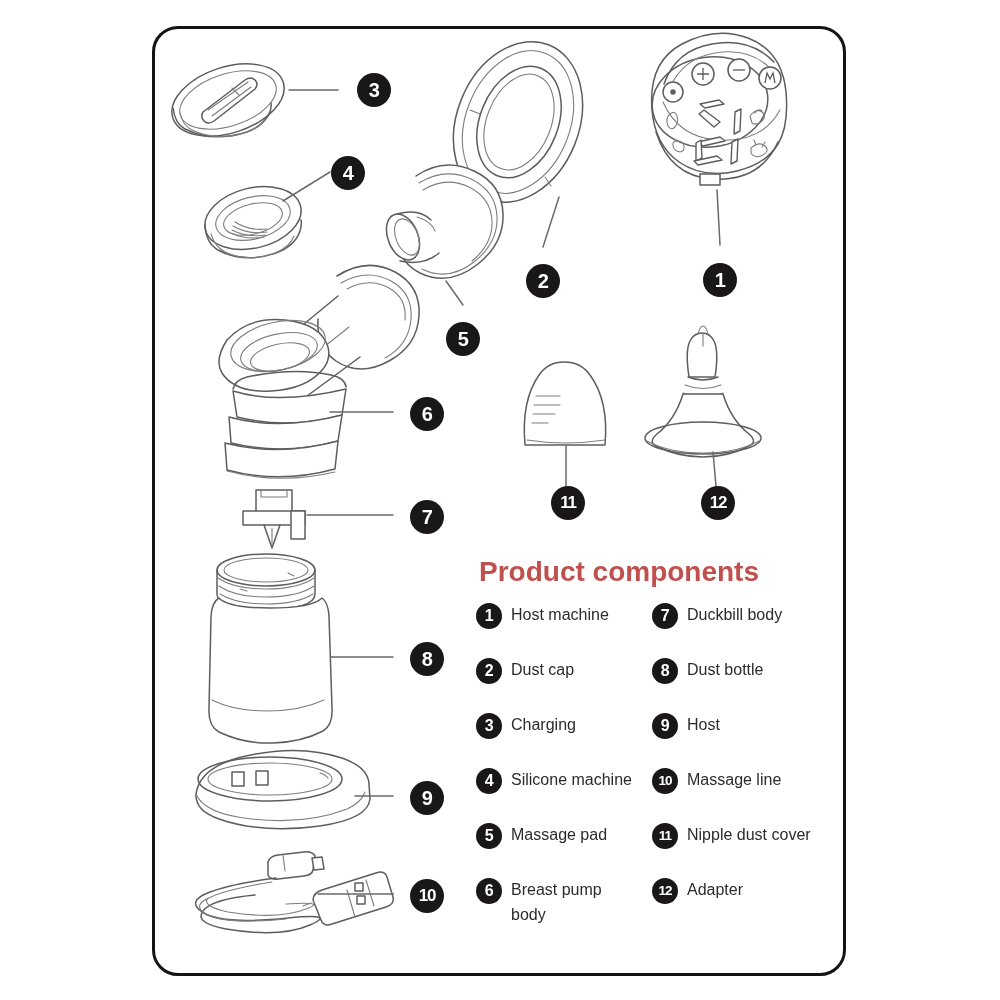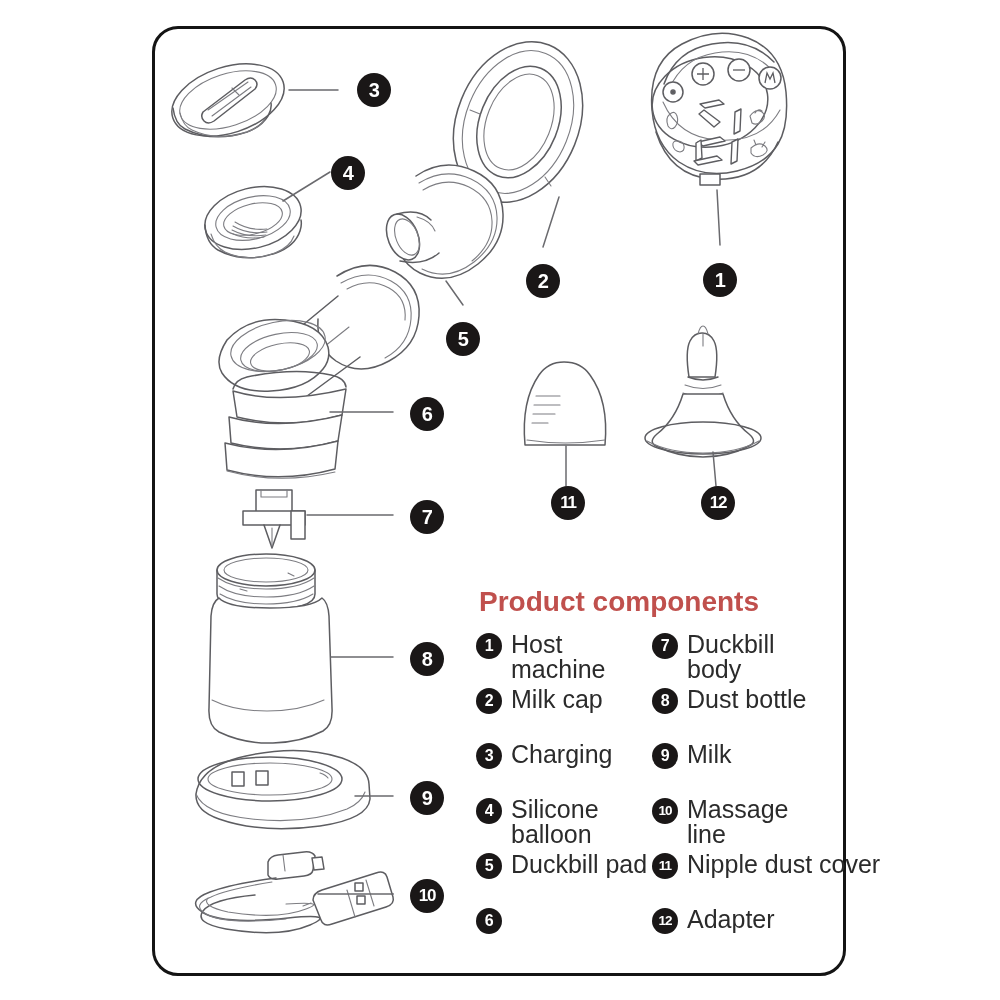--- a/index.html
+++ b/index.html
@@ -84,21 +84,21 @@
     box-sizing: border-box;
   }
   .badge.wide {
     font-size: 17px;
     letter-spacing: -1.2px;
   }
   
   #legend {
     position: absolute;
     left: 476px;
-    top: 586px;
+    top: 556px;
     width: 370px;
   }
   #legend-title {
     font-family: "Liberation Sans", sans-serif;
     font-size: 28px;
     font-weight: bold;
     color: #c0504d;
     letter-spacing: 0px;
     margin: 0 0 14px 3px;
     white-space: nowrap;
@@ -132,21 +132,21 @@
     text-align: center;
     letter-spacing: -0.5px;
     margin-top: 1px;
   }
   .legend-badge.wide {
     font-size: 13.5px;
     letter-spacing: -1px;
   }
   .legend-label {
     margin-left: 9px;
-    font-size: 25px;
+    font-size: 16px;
     color: #2b2b2b;
     line-height: 25px;
     font-family: "Liberation Sans", sans-serif;
   }
   
   .btn-glyph {
     fill: none;
     stroke: #5d5d61;
     stroke-width: 1.3;
   }
@@ -387,59 +387,60 @@
 
       <div class="legend-col left">
 
         <div class="legend-row">
           <div class="legend-badge">1</div>
           <div class="legend-label">Host machine</div>
         </div>
 
         <div class="legend-row">
           <div class="legend-badge">2</div>
-          <div class="legend-label">Milk cap</div>
+          <div class="legend-label">Dust cap</div>
         </div>
 
         <div class="legend-row">
           <div class="legend-badge">3</div>
           <div class="legend-label">Charging</div>
         </div>
 
         <div class="legend-row">
           <div class="legend-badge">4</div>
-          <div class="legend-label">Silicone balloon</div>
+          <div class="legend-label">Silicone machine</div>
         </div>
 
         <div class="legend-row">
           <div class="legend-badge">5</div>
-          <div class="legend-label">Duckbill pad</div>
+          <div class="legend-label">Massage pad</div>
         </div>
 
         <div class="legend-row">
           <div class="legend-badge">6</div>
+          <div class="legend-label" style="max-width:120px;">Breast pump body</div>
         </div>
 
       </div>
 
       <div class="legend-col right">
 
         <div class="legend-row">
           <div class="legend-badge">7</div>
           <div class="legend-label">Duckbill body</div>
         </div>
 
         <div class="legend-row">
           <div class="legend-badge">8</div>
           <div class="legend-label">Dust bottle</div>
         </div>
 
         <div class="legend-row">
           <div class="legend-badge">9</div>
-          <div class="legend-label">Milk</div>
+          <div class="legend-label">Host</div>
         </div>
 
         <div class="legend-row">
           <div class="legend-badge wide">10</div>
           <div class="legend-label">Massage line</div>
         </div>
 
         <div class="legend-row">
           <div class="legend-badge wide">11</div>
           <div class="legend-label" style="white-space:nowrap;">Nipple dust cover</div>

